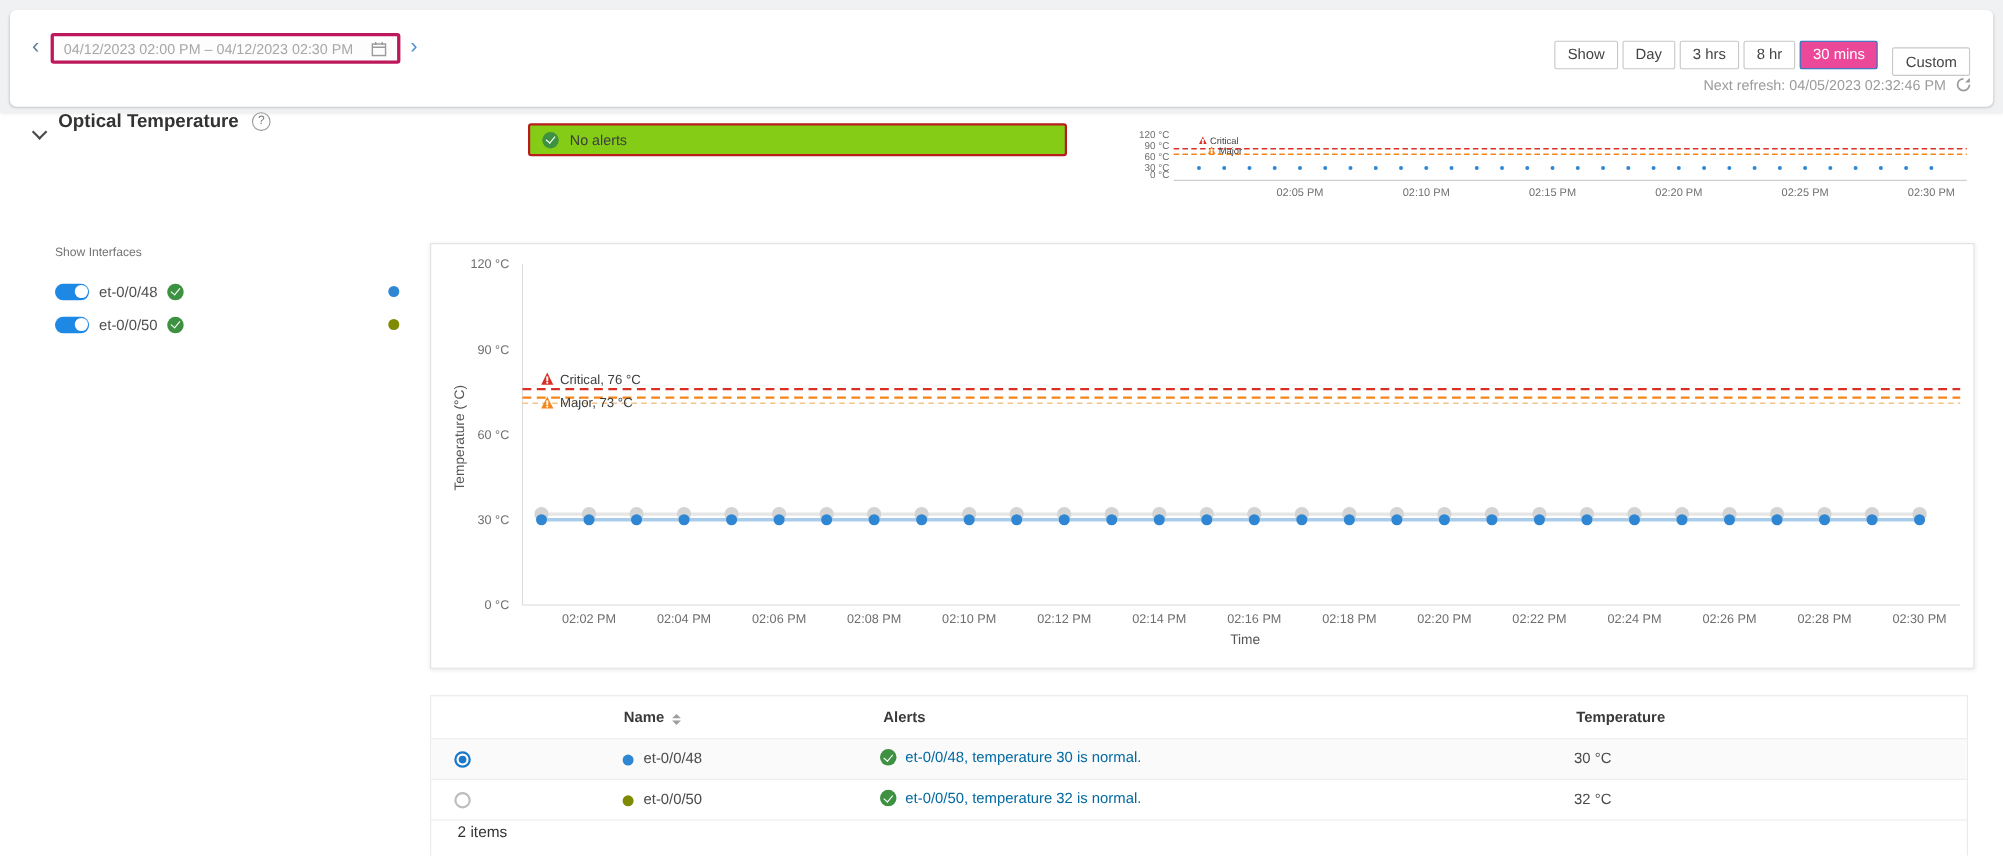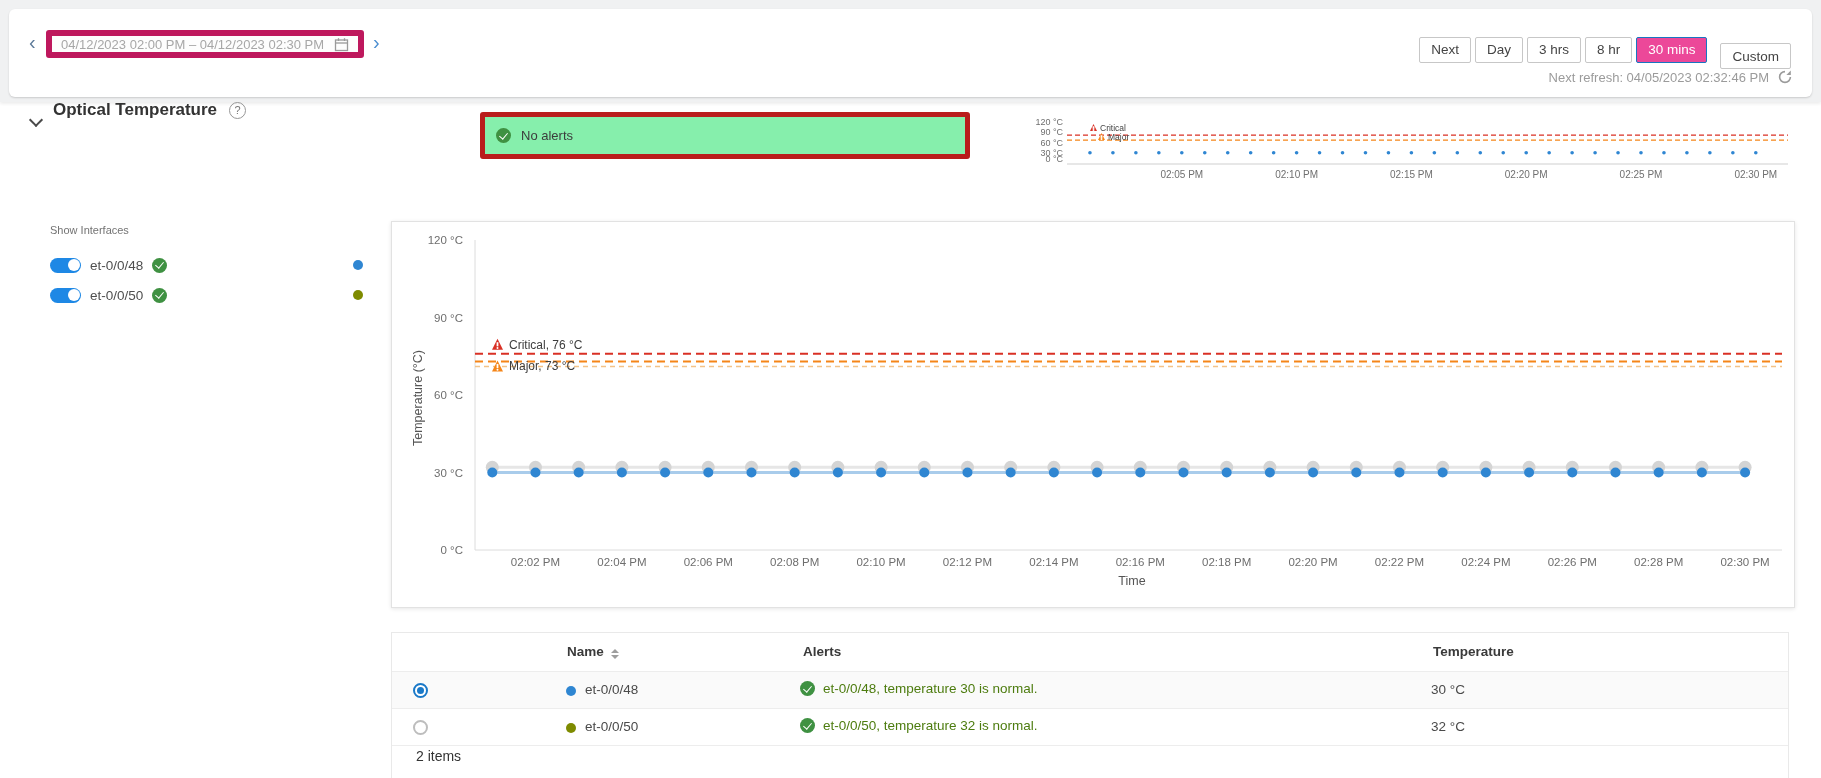--- a/index.html
+++ b/index.html
@@ -6,36 +6,36 @@
   html,body { background:#fff; }
   body { font-family:"Liberation Sans", sans-serif; color:#333; }
   .stage { position:relative; width:1821px; height:778px; background:#fff; overflow:hidden; }
 
   
   .top-strip { position:absolute; left:0; top:0; width:1821px; height:102px; background:#f0f1f2; box-shadow:0 2px 3px rgba(0,0,0,.07); }
   .topbar-card { position:absolute; left:9px; top:9px; width:1803px; height:88px; background:#fff; border-radius:6px; box-shadow:0 1px 2px rgba(0,0,0,.16); }
   .chev { position:absolute; font-size:20px; line-height:20px; color:#5c7a99; cursor:pointer; }
   .chev.left { left:20px; top:23px; }
   .chev.right { left:364px; top:23px; color:#4d8fd1; }
-  .date-input { position:absolute; left:37px; top:21px; width:318px; height:28px; background:#fdfdfd; border:6px solid #be185d; border-radius:3px; display:flex; align-items:center; padding:0 9px; cursor:pointer; }
+  .date-input { position:absolute; left:37px; top:21px; width:318px; height:28px; background:#fdfdfd; border:3px solid #be185d; border-radius:3px; display:flex; align-items:center; padding:0 9px; cursor:pointer; }
   .date-input .dtext { flex:1; font-size:13px; color:#a7a7a7; white-space:nowrap; }
   .range-group { position:absolute; right:21px; top:21px; display:flex; gap:4px; align-items:center; }
   .range-btn { height:26px; padding:0 11px; background:#fff; border:1px solid #c7c7c7; border-radius:2px; font-family:inherit; font-size:13.5px; color:#444; cursor:pointer; }
   .range-btn.active { background:#ec4899; border-color:#1776c2; color:#fff; }
   .range-btn.custom { margin-left:9px;margin-top:13px; }
   .next-refresh { position:absolute; right:19px; top:60px; display:flex; align-items:center; gap:8px; }
   .next-refresh .nr-text { font-size:13px; color:#9b9b9b; }
 
   
   .collapse-chev { position:absolute; left:31px; top:115px; width:10px; height:10px; border-right:2px solid #4a4a4a; border-bottom:2px solid #4a4a4a; transform:rotate(45deg); cursor:pointer; }
   .section-title-wrap { position:absolute; left:53px; top:100px; display:flex; align-items:center; gap:12px; }
   .section-title { font-size:17px; font-weight:bold; color:#333; }
   .help-icon { width:17px; height:17px; border:1px solid #979797; border-radius:50%; color:#777; font-size:11px; display:inline-flex; align-items:center; justify-content:center; cursor:pointer; }
 
-  .alert-banner { position:absolute; left:480px; top:112px; width:490px; height:47px; background:#86efac; border:5px solid #b91c1c; border-radius:3px; display:flex; align-items:center; gap:10px; padding:0 11px; }
+  .alert-banner { position:absolute; left:480px; top:112px; width:490px; height:30px; background:#84cc16; border:2px solid #b91c1c; border-radius:3px; display:flex; align-items:center; gap:10px; padding:0 11px; }
   .alert-banner .ab-text { font-size:13px; color:#3c3c3c; }
 
   .check-circle { width:15px; height:15px; min-width:15px; border-radius:50%; background:#3f9142; position:relative; display:inline-block; }
   .check-circle::after { content:""; position:absolute; left:5px; top:2.6px; width:4px; height:7px; border-right:1.7px solid #fff; border-bottom:1.7px solid #fff; transform:rotate(40deg); }
 
   
   .overview-chart { position:absolute; left:1030px; top:108px; width:768px; height:86px; }
 
   
   .ifaces-title { position:absolute; left:50px; top:224px; font-size:11px; color:#737373; }
@@ -68,21 +68,21 @@
   .sort i { width:0; height:0; border-left:4px solid transparent; border-right:4px solid transparent; }
   .sort .up { border-bottom:4px solid #9e9e9e; }
   .sort .dn { border-top:4px solid #9e9e9e; }
   .trow { position:relative; height:37px; border-top:1px solid #ededed; cursor:pointer; }
   .trow.selected { background:#fafafa; }
   .radio { position:absolute; left:21px; top:11px; width:15px; height:15px; border-radius:50%; border:2px solid #bdbdbd; background:#fff; cursor:pointer; }
   .radio.checked { border-color:#1a79c8; }
   .radio.checked::after { content:""; position:absolute; left:2px; top:2px; width:7px; height:7px; border-radius:50%; background:#1a79c8; }
   .tdot { position:absolute; left:174px; top:14px; width:10px; height:10px; border-radius:50%; }
   .tname { position:absolute; left:193px; top:10px; font-size:13.5px; color:#4a4a4a; }
-  .talert { position:absolute; left:408px; top:9px; font-size:13.5px; color:#4d7c0f; display:flex; align-items:center; gap:8px; }
+  .talert { position:absolute; left:408px; top:9px; font-size:13.5px; color:#0369a1; display:flex; align-items:center; gap:8px; }
   .ttemp { position:absolute; left:1039px; top:10px; font-size:13.5px; color:#4a4a4a; }
   .tfoot { position:relative; height:35px; border-top:1px solid #ededed; }
   .tfoot span { position:absolute; left:24px; top:2px; font-size:14px; color:#333; }
 </style>
 </head>
 <body>
 
 <div class="stage">
   <div class="top-strip"></div>
 
@@ -93,21 +93,21 @@
       <svg width="15" height="15" viewBox="0 0 15 15">
         <rect x="1.5" y="3" width="12" height="10.5" fill="none" stroke="#9a9a9a" stroke-width="1.3"></rect>
         <line x1="1.5" y1="6" x2="13.5" y2="6" stroke="#9a9a9a" stroke-width="1.3"></line>
         <line x1="4.5" y1="1.2" x2="4.5" y2="4" stroke="#9a9a9a" stroke-width="1.3"></line>
         <line x1="10.5" y1="1.2" x2="10.5" y2="4" stroke="#9a9a9a" stroke-width="1.3"></line>
       </svg>
     </div>
     <span class="chev right">›</span>
 
     <div class="range-group">
-        <button class="range-btn">Next</button>
+        <button class="range-btn">Show</button>
         <button class="range-btn">Day</button>
         <button class="range-btn">3 hrs</button>
         <button class="range-btn">8 hr</button>
         <button class="range-btn active">30 mins</button>
         <button class="range-btn custom">Custom</button>
       </div>
 
     <div class="next-refresh">
       <span class="nr-text">Next refresh: 04/05/2023 02:32:46 PM</span>
       <svg width="16" height="16" viewBox="0 0 16 16" style="cursor:pointer">

